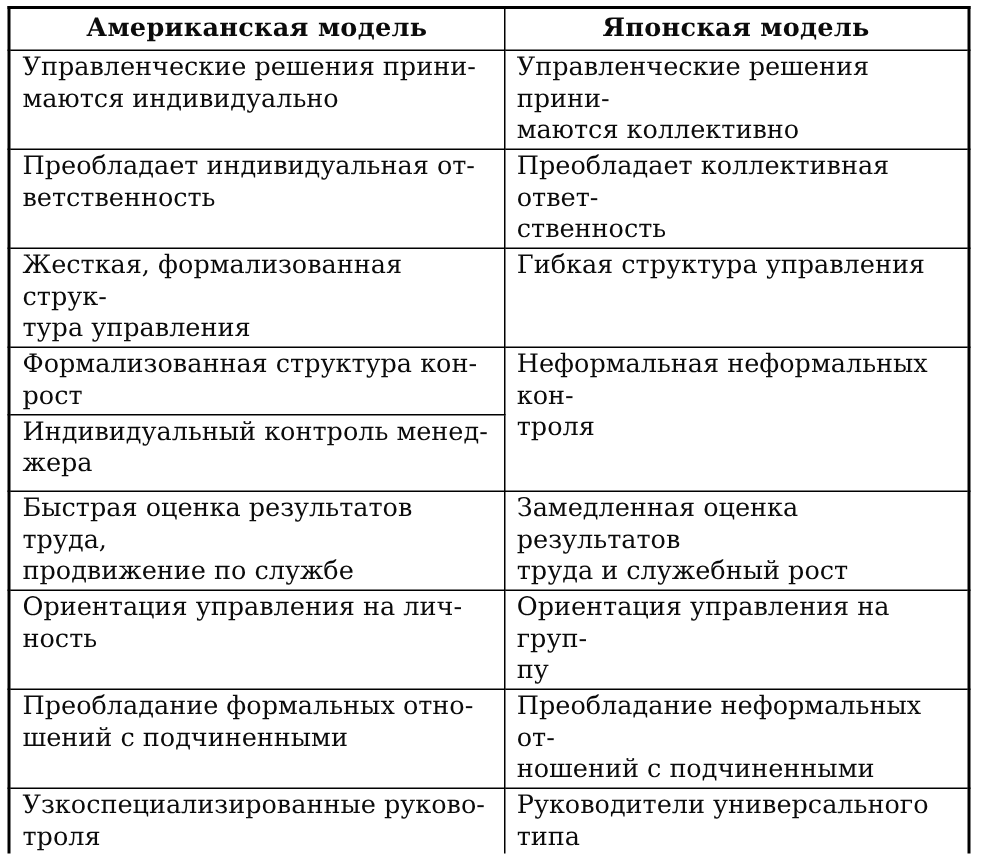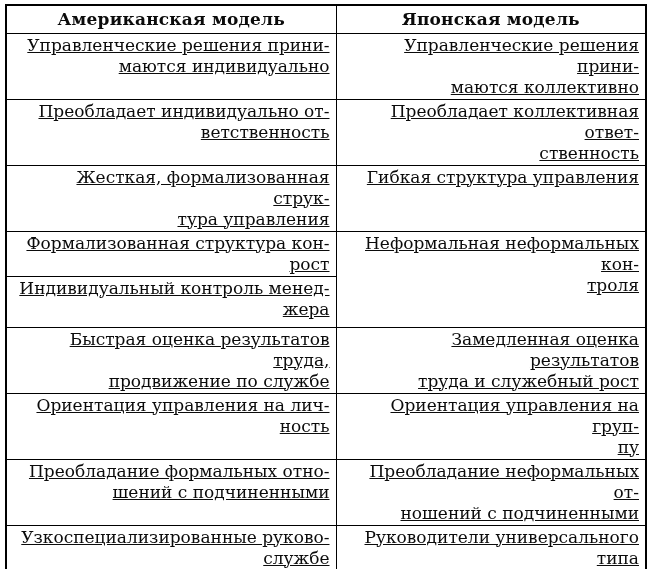--- a/index.html
+++ b/index.html
@@ -45,24 +45,23 @@
     vertical-align: middle;
     padding: 1px 4px;
     letter-spacing: 0.2px;
   }
   table.cmp tbody tr {
     height: 45px;
   }
   table.cmp tbody tr.row-tall  { height: 51px; }
   table.cmp td {
     vertical-align: top;
-    text-align: right;
+    text-align: left;
     padding: 1px 6px 1px 8px;
     white-space: pre-line;
-    text-decoration: underline;
   }
 </style>
 </head>
 <body>
 
 <div class="table-wrap">
   <table class="cmp">
     <colgroup>
       <col class="col-left">
       <col class="col-right">
@@ -74,21 +73,21 @@
       </tr>
     </thead>
     <tbody>
       <tr>
         <td>Управленческие решения прини-
 маются индивидуально</td>
         <td>Управленческие решения прини-
 маются коллективно</td>
       </tr>
       <tr>
-        <td>Преобладает индивидуально от-
+        <td>Преобладает индивидуальная от-
 ветственность</td>
         <td>Преобладает коллективная ответ-
 ственность</td>
       </tr>
       <tr>
         <td>Жесткая, формализованная струк-
 тура управления</td>
         <td>Гибкая структура управления</td>
       </tr>
       <tr>
@@ -114,20 +113,20 @@
 пу</td>
       </tr>
       <tr>
         <td>Преобладание формальных отно-
 шений с подчиненными</td>
         <td>Преобладание неформальных от-
 ношений с подчиненными</td>
       </tr>
       <tr>
         <td>Узкоспециализированные руково-
-службе</td>
+троля</td>
         <td>Руководители универсального
 типа</td>
       </tr>
 
     </tbody>
   </table>
 </div>
 
 </body></html>

